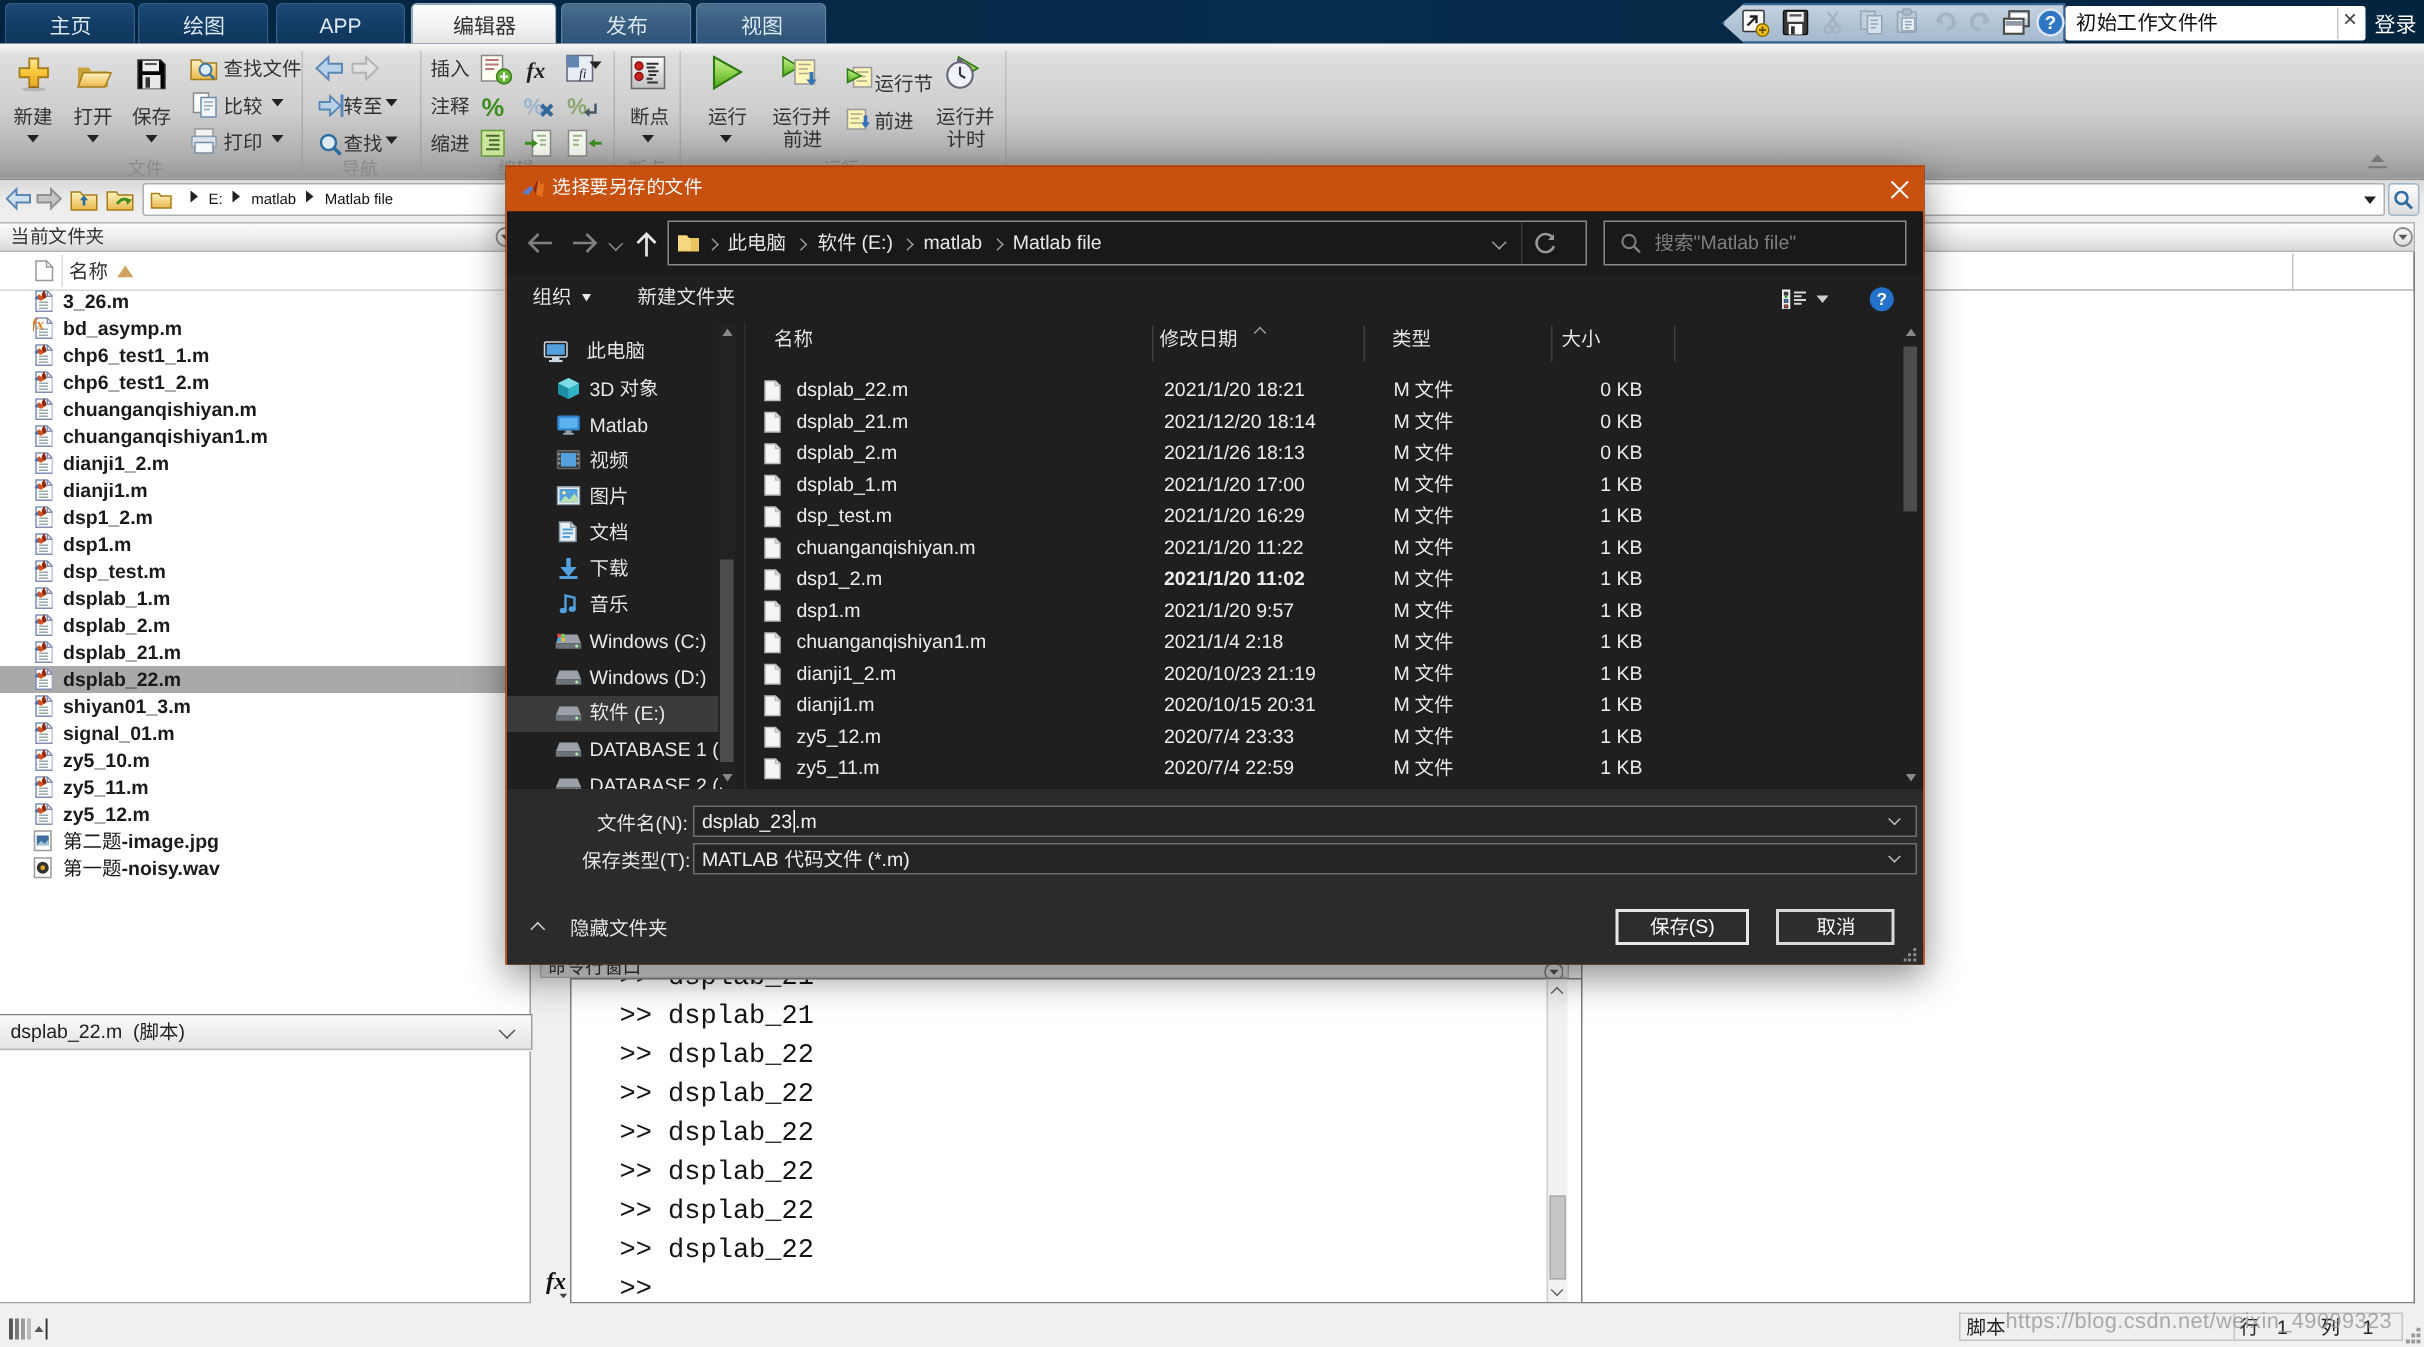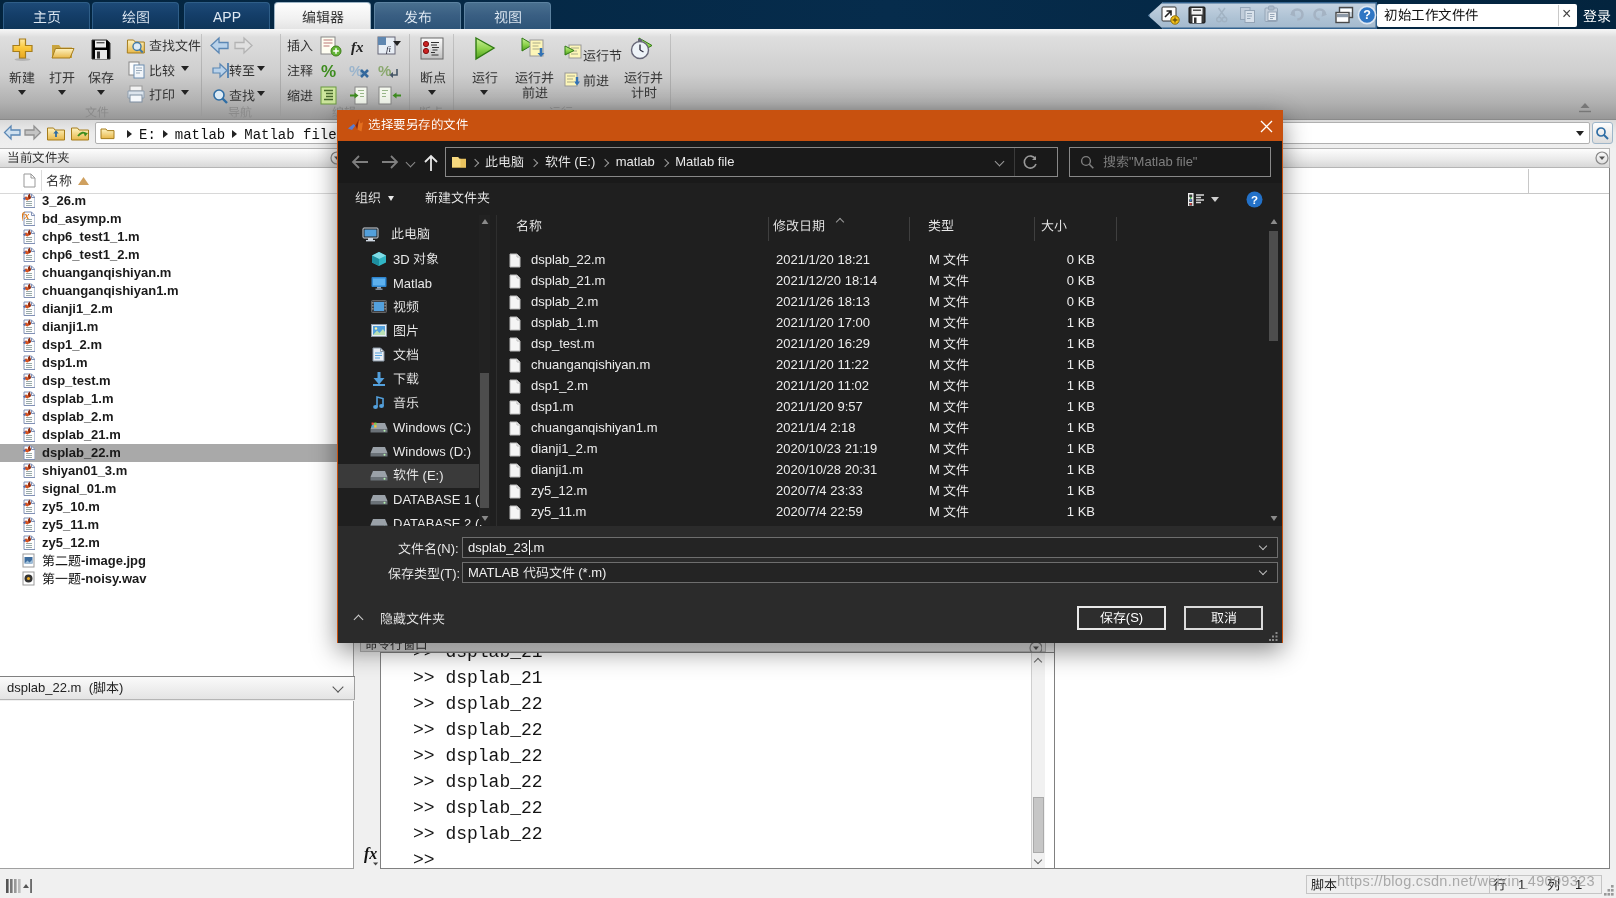--- a/index.html
+++ b/index.html
@@ -548,21 +548,21 @@
   </svg>
 <svg class="ab" style="left:70px;top:123px" width="20" height="18">
     <path d="M1.5 5h6l1.5 2h9.5v10h-17z" fill="url(#goldf)" stroke="#a67d1c"></path>
     <path d="M8 13c3-4 6-4 8-2" fill="none" stroke="#3d8c1e" stroke-width="1.8"></path>
     <path d="M15 13.5l3-3.5-4.5-.5z" fill="#3d8c1e"></path>
   </svg>
 <div class="ab" style="left:95px;top:122px;width:1495px;height:22px;background:#fff;border:1px solid #b0b0b0;border-radius:2px;box-sizing:border-box;"></div>
 <svg class="ab" style="left:100px;top:126px" width="15" height="14">
     <path d="M1 3h5l1.2 1.6H14v8H1z" fill="url(#goldf)" stroke="#a67d1c"></path>
   </svg>
-<div class="ab" style="left:120px;top:127px;font-size:14px;color:#111;white-space:nowrap;font-family:Liberation Mono, monospace;"><span class="crumbsep"></span>E:<span class="crumbsep"></span>matlab<span class="crumbsep"></span>Matlab file</div>
+<div class="ab" style="left:120px;top:127px;font-size:10px;color:#111;white-space:nowrap;"><span class="crumbsep"></span>E:<span class="crumbsep"></span>matlab<span class="crumbsep"></span>Matlab file</div>
 <div class="dna" style="left:1576px;top:131px;"></div>
 <div class="ab" style="left:1592px;top:122px;width:21px;height:22px;background:linear-gradient(#fefefe,#dcdcdc);border:1px solid #9fb6c9;border-radius:3px;box-sizing:border-box;"></div>
 <svg class="ab" style="left:1595px;top:126px" width="15" height="15">
     <circle cx="6" cy="6" r="4" fill="none" stroke="#2e6da4" stroke-width="1.7"></circle>
     <path d="M9 9l4 4" stroke="#2e6da4" stroke-width="2"></path>
   </svg>
 
 <div class="ab" style="left:0;top:148px;width:355px;height:20px;background:linear-gradient(#fdfdfd,#e9e9e9 60%,#d8d8d8);border:1px solid #b5b5b5;border-left:none;box-sizing:border-box;"></div>
 <div class="ab" style="left:7px;top:151px;font-size:12.5px;color:#333;"><svg class="cj" viewBox="0 -880 1000 1000">
       <use href="#u5f53"></use>
@@ -1257,21 +1257,21 @@
           <use href="#u4ef6"></use>
         </svg></span>
       <span style="position:absolute;left:700px;top:2px;width:57px;text-align:right;">1 KB</span>
     </div>
 <div class="drow" style="left:0;top:265px;width:944px;">
       <svg style="position:absolute;left:171px;top:3px" width="12" height="15">
         <path d="M1 1h7l3 3v10H1z" fill="#f5f5f5" stroke="#bbb"></path>
         <path d="M8 1v3h3" fill="none" stroke="#bbb"></path>
       </svg>
       <span style="position:absolute;left:193px;top:2px;">dsp1_2.m</span>
-      <span style="position:absolute;left:438px;top:2px;">2021/1/20 11:02</span>
+      <span style="position:absolute;left:438px;top:2px;font-weight:bold;">2021/1/20 11:02</span>
       <span style="position:absolute;left:591px;top:2px;">M <svg class="cj" viewBox="0 -880 1000 1000">
           <use href="#u6587"></use>
         </svg><svg class="cj" viewBox="0 -880 1000 1000">
           <use href="#u4ef6"></use>
         </svg></span>
       <span style="position:absolute;left:700px;top:2px;width:57px;text-align:right;">1 KB</span>
     </div>
 <div class="drow" style="left:0;top:286px;width:944px;">
       <svg style="position:absolute;left:171px;top:3px" width="12" height="15">
         <path d="M1 1h7l3 3v10H1z" fill="#f5f5f5" stroke="#bbb"></path>
@@ -1313,21 +1313,21 @@
           <use href="#u4ef6"></use>
         </svg></span>
       <span style="position:absolute;left:700px;top:2px;width:57px;text-align:right;">1 KB</span>
     </div>
 <div class="drow" style="left:0;top:349px;width:944px;">
       <svg style="position:absolute;left:171px;top:3px" width="12" height="15">
         <path d="M1 1h7l3 3v10H1z" fill="#f5f5f5" stroke="#bbb"></path>
         <path d="M8 1v3h3" fill="none" stroke="#bbb"></path>
       </svg>
       <span style="position:absolute;left:193px;top:2px;">dianji1.m</span>
-      <span style="position:absolute;left:438px;top:2px;">2020/10/28 20:31</span>
+      <span style="position:absolute;left:438px;top:2px;">2020/10/15 20:31</span>
       <span style="position:absolute;left:591px;top:2px;">M <svg class="cj" viewBox="0 -880 1000 1000">
           <use href="#u6587"></use>
         </svg><svg class="cj" viewBox="0 -880 1000 1000">
           <use href="#u4ef6"></use>
         </svg></span>
       <span style="position:absolute;left:700px;top:2px;width:57px;text-align:right;">1 KB</span>
     </div>
 <div class="drow" style="left:0;top:370px;width:944px;">
       <svg style="position:absolute;left:171px;top:3px" width="12" height="15">
         <path d="M1 1h7l3 3v10H1z" fill="#f5f5f5" stroke="#bbb"></path>

